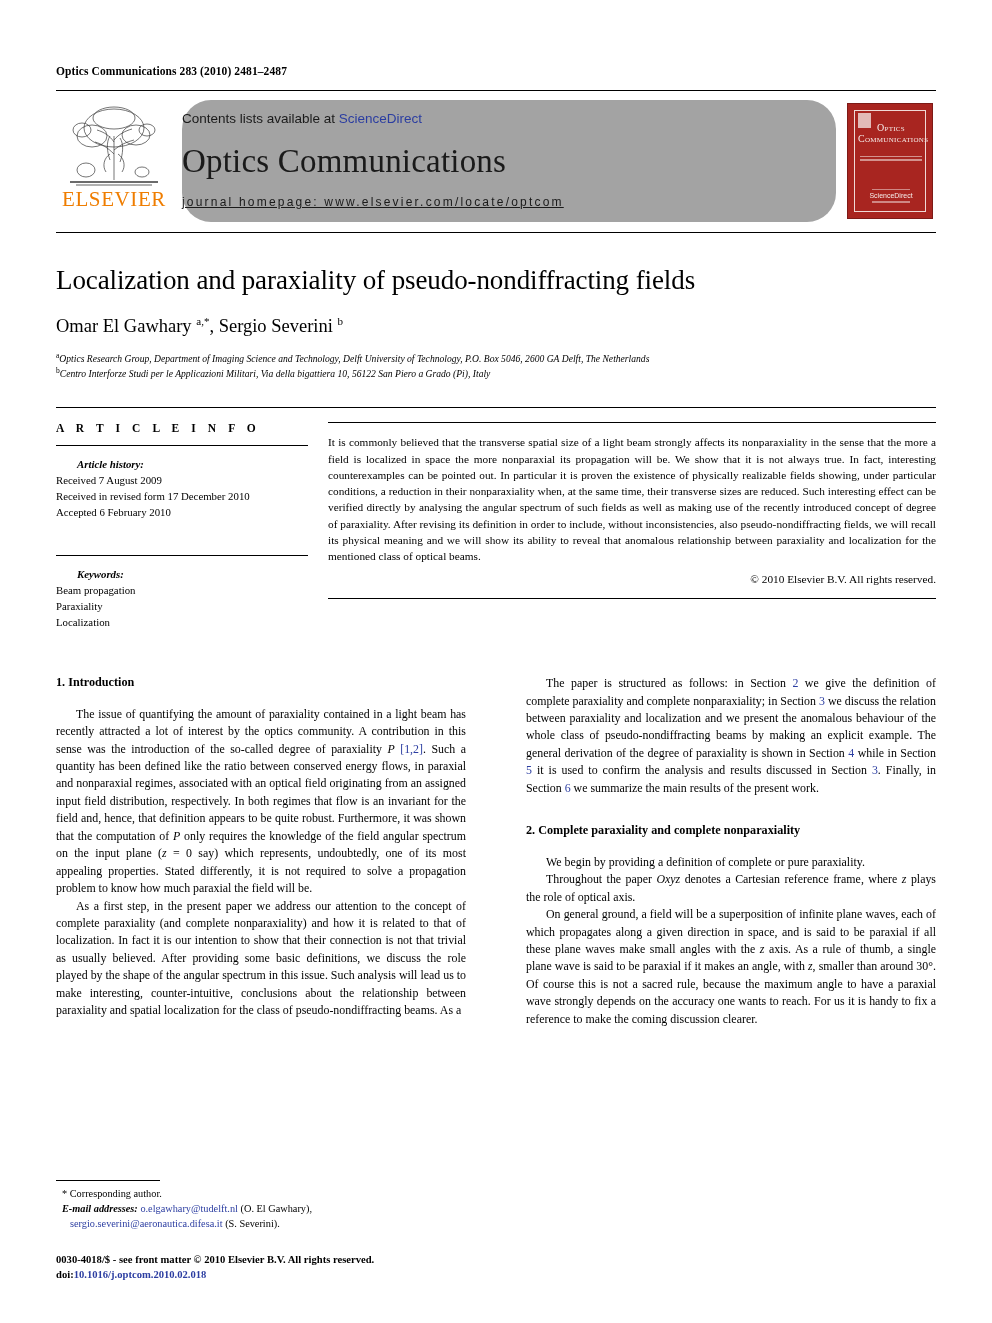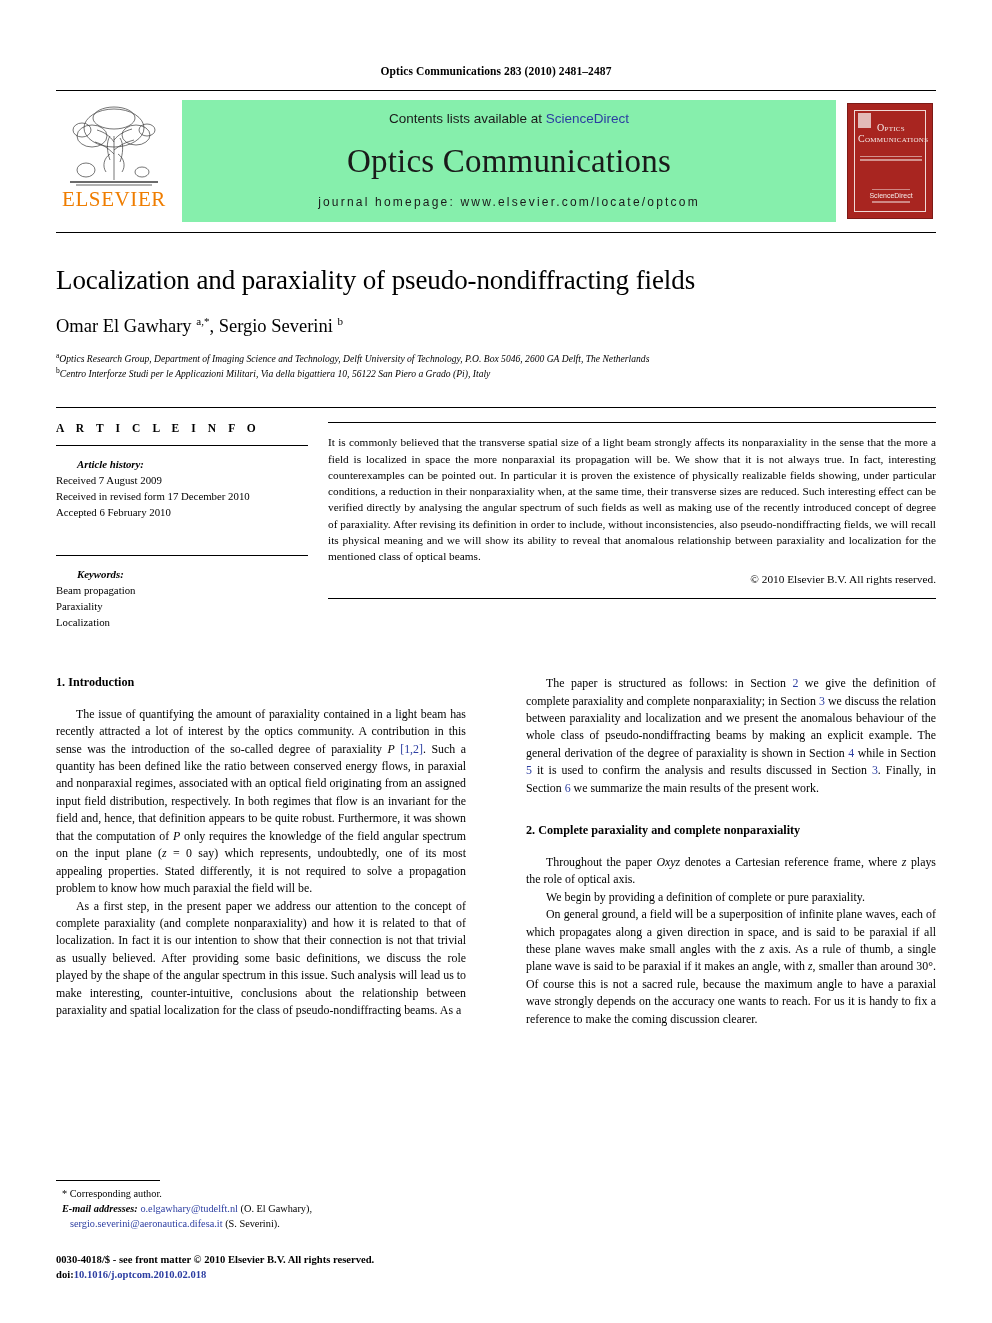--- a/index.html
+++ b/index.html
@@ -18,21 +18,20 @@
   .page {
     position: relative;
     width: 992px;
     height: 1323px;
     box-sizing: border-box;
     padding: 0 56px;
   }
 
   
   .running-head {
-    text-align: center;
     font-size: 11.5px;
     font-weight: bold;
     letter-spacing: 0.1px;
     padding-top: 66px;
     line-height: 1;
   }
 
   
   .masthead {
     margin-top: 12px;
@@ -59,27 +58,27 @@
   .elsevier-word {
     font-family: "Liberation Serif", serif;
     color: #ef7d00;
     font-size: 21px;
     letter-spacing: 0.6px;
     line-height: 1;
     margin-top: 1px;
   }
   .journal-band {
     flex: 1 1 auto;
-    background: #86efac;
+    background: #a3a3a3;
     display: flex;
     flex-direction: column;
     justify-content: space-between;
-    align-items: center;
     padding: 11px 0 13px 0;
     margin: 0 8px 0 10px;
+    border-radius: 29px;
   }
   .contents-line {
     font-family: "Liberation Sans", sans-serif;
     font-size: 13.5px;
     color: #1a1a1a;
   }
   .contents-line a, .sd-link {
     color: #2b3da1;
     text-decoration: none;
   }
@@ -90,20 +89,21 @@
     letter-spacing: 0.2px;
     line-height: 1;
     margin-top: 2px;
   }
   .homepage-line {
     font-family: "Liberation Sans", sans-serif;
     font-size: 12px;
     color: #1a1a1a;
     letter-spacing: 2.2px;
     font-weight: 500;
+    text-decoration: underline;
   }
   .cover-thumb {
     width: 92px;
     flex: 0 0 92px;
     background: #ffffff;
     display: flex;
     align-items: center;
     justify-content: center;
   }
   .cover-inner {
@@ -426,22 +426,22 @@
 
     <div class="bcol">
       <h2 class="section-head">1. Introduction</h2>
       <p class="para">The issue of quantifying the amount of paraxiality contained in a light beam has recently attracted a lot of interest by the optics community. A contribution in this sense was the introduction of the so-called degree of paraxiality <em class="it">P</em> <span class="ref">[1,2]</span>. Such a quantity has been defined like the ratio between conserved energy flows, in paraxial and nonparaxial regimes, associated with an optical field originating from an assigned input field distribution, respectively. In both regimes that flow is an invariant for the field and, hence, that definition appears to be quite robust. Furthermore, it was shown that the computation of <em class="it">P</em> only requires the knowledge of the field angular spectrum on the input plane (<em class="it">z</em> = 0 say) which represents, undoubtedly, one of its most appealing properties. Stated differently, it is not required to solve a propagation problem to know how much paraxial the field will be.</p>
       <p class="para">As a first step, in the present paper we address our attention to the concept of complete paraxiality (and complete nonparaxiality) and how it is related to that of localization. In fact it is our intention to show that their connection is not that trivial as usually believed. After providing some basic definitions, we discuss the role played by the shape of the angular spectrum in this issue. Such analysis will lead us to make interesting, counter-intuitive, conclusions about the relationship between paraxiality and spatial localization for the class of pseudo-nondiffracting beams. As a</p>
     </div>
 
     <div class="bcol">
       <p class="para">The paper is structured as follows: in Section <span class="ref">2</span> we give the definition of complete paraxiality and complete nonparaxiality; in Section <span class="ref">3</span> we discuss the relation between paraxiality and localization and we present the anomalous behaviour of the whole class of pseudo-nondiffracting beams by making an explicit example. The general derivation of the degree of paraxiality is shown in Section <span class="ref">4</span> while in Section <span class="ref">5</span> it is used to confirm the analysis and results discussed in Section <span class="ref">3</span>. Finally, in Section <span class="ref">6</span> we summarize the main results of the present work.</p>
       <h2 class="section-head spaced">2. Complete paraxiality and complete nonparaxiality</h2>
+      <p class="para">We begin by providing a definition of complete or pure paraxiality.</p>
       <p class="para">Throughout the paper <em class="it">Oxyz</em> denotes a Cartesian reference frame, where <em class="it">z</em> plays the role of optical axis.</p>
-      <p class="para">We begin by providing a definition of complete or pure paraxiality.</p>
       <p class="para">On general ground, a field will be a superposition of infinite plane waves, each of which propagates along a given direction in space, and is said to be paraxial if all these plane waves make small angles with the <em class="it">z</em> axis. As a rule of thumb, a single plane wave is said to be paraxial if it makes an angle, with <em class="it">z</em>, smaller than around 30°. Of course this is not a sacred rule, because the maximum angle to have a paraxial wave strongly depends on the accuracy one wants to reach. For us it is handy to fix a reference to make the coming discussion clearer.</p>
     </div>
 
   </div>
 
   <div class="footnotes">
     <div class="fn-rule"></div>
     <div class="fn-corr">* Corresponding author.</div>
     <div class="fn-email">
       <span class="lbl">E-mail addresses:</span>

